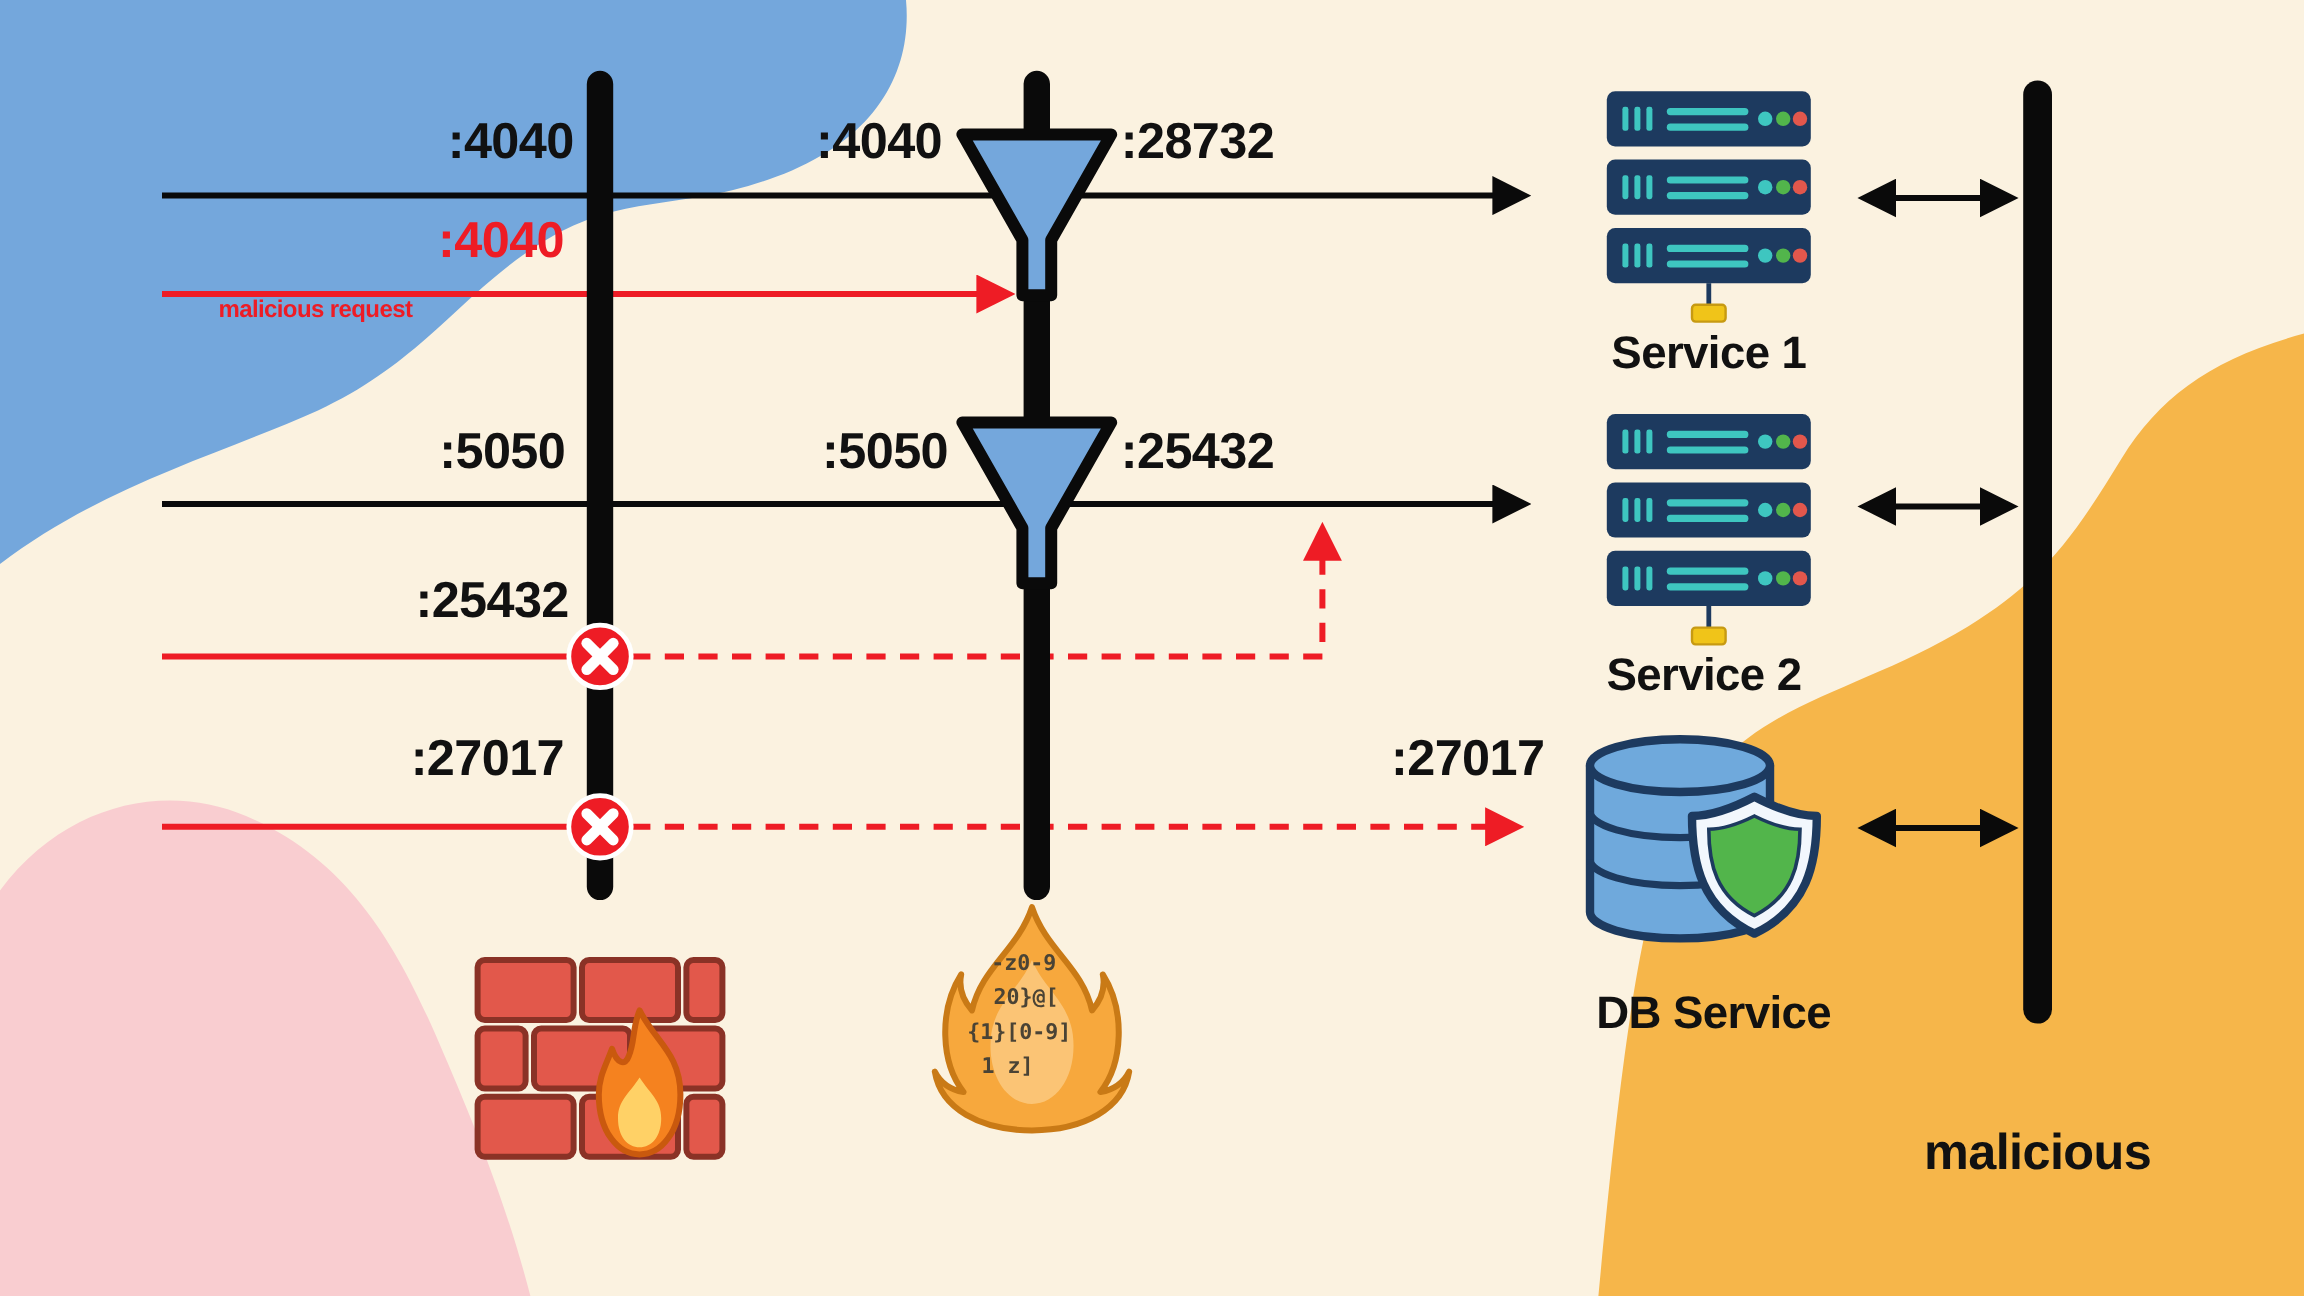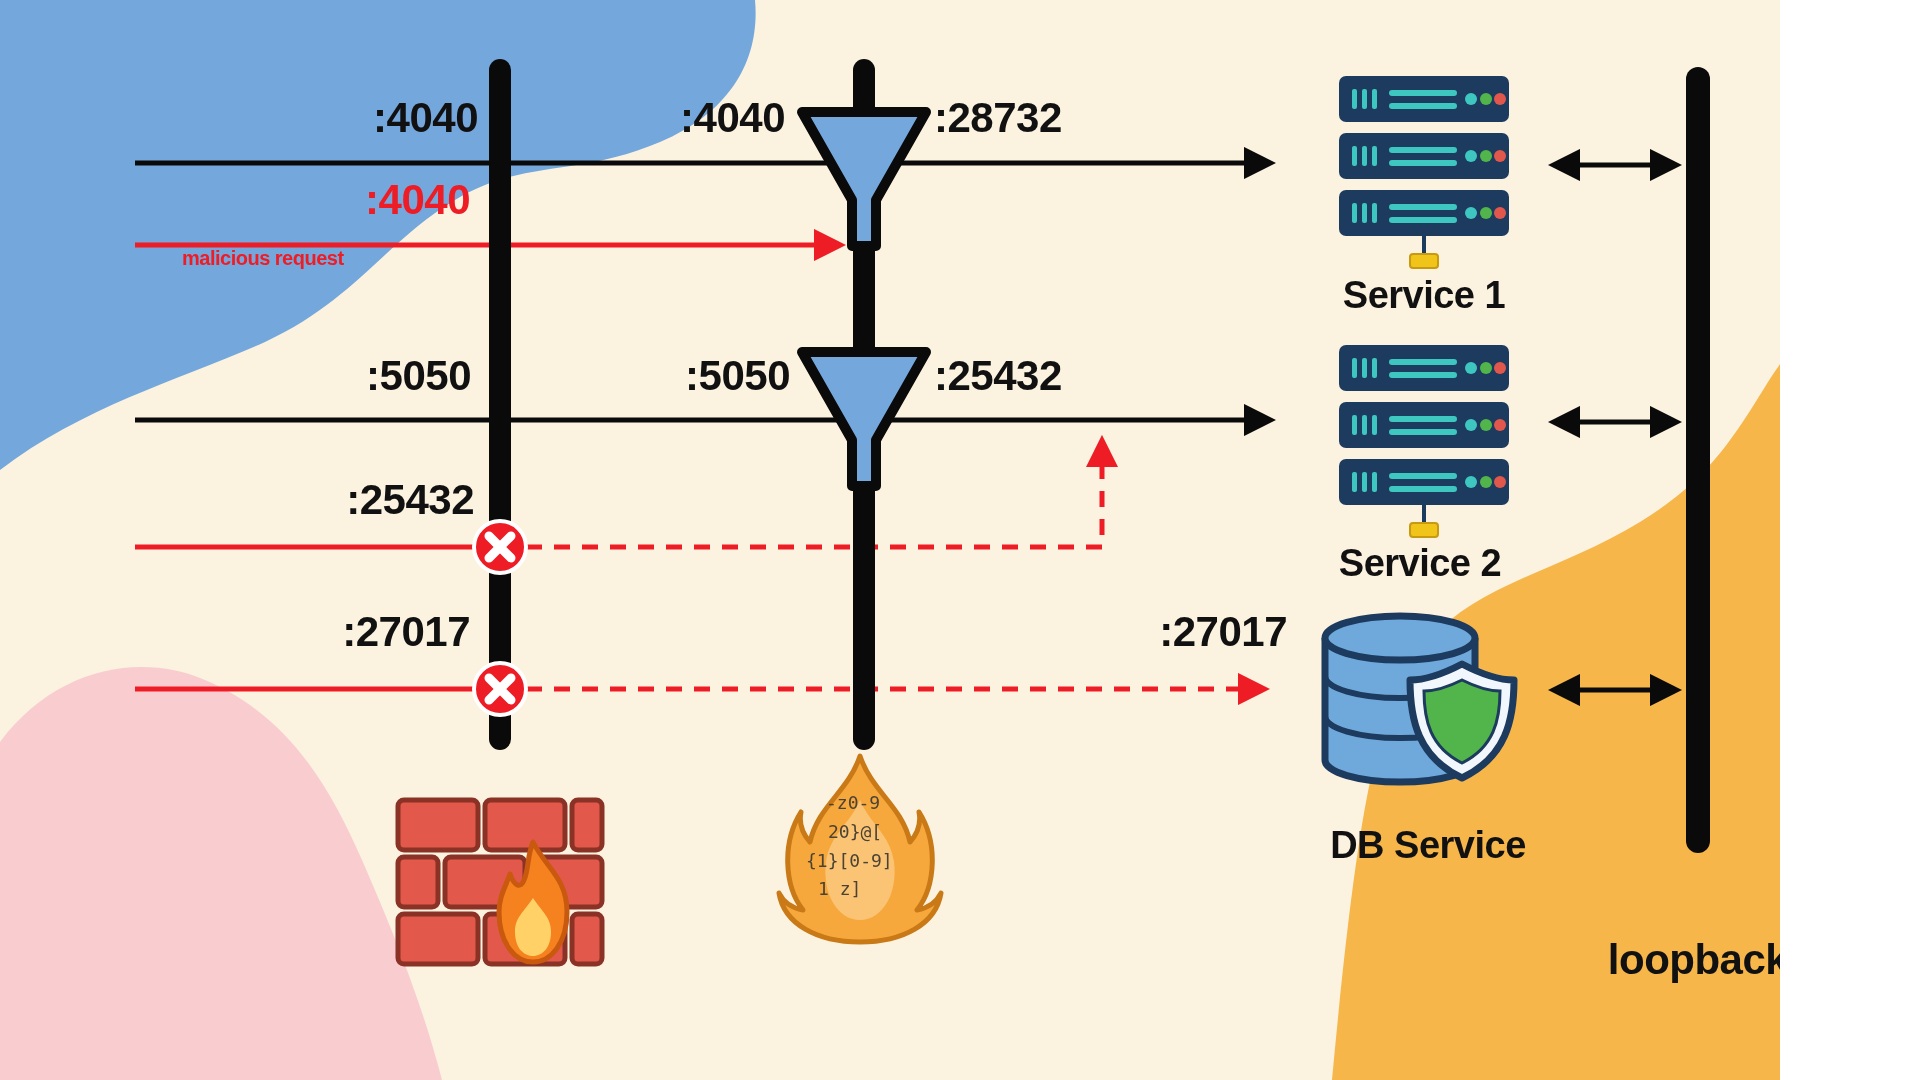--- a/index.html
+++ b/index.html
@@ -1,36 +1,36 @@
 <!DOCTYPE html>
 <html style="--danger-red: #ee1c25; --line-black: #0a0a0a; --funnel-blue: #74a7dc; --server-navy: #1d3a5f; --teal: #3ec6c0; --brick-red: #e2584b; --flame-orange: #f7a83d; --shield-green: #52b54b; --blob-blue: #74a7dc; --blob-pink: #f9cdd0; --blob-orange: #f6b64a; --background-cream: #fbf2e0;"><head>
 <meta charset="utf-8">
 <style>
   * { box-sizing: border-box; }
   html, body { margin: 0; padding: 0; }
   body { font-family: "Liberation Sans", sans-serif; }
 
   .canvas {
     position: relative;
-    width: 1780px; height: 1080px;
+    width: 1920px; height: 1080px;
     overflow: hidden;
     background: var(--background-cream, #fbf2e0);
   }
   .layer { position: absolute; left: 0; top: 0; width: 1920px; height: 1080px; }
 
   
   .lbl { position: absolute; font-weight: 700; color: #111; font-size: 42px; line-height: 1.05; white-space: nowrap; letter-spacing: -0.5px; }
   .lbl.right  { text-align: right; }
   .lbl.center { text-align: center; white-space: normal; }
   .lbl.red    { color: var(--danger-red, #ee1c25); }
   .lbl.sub    { font-size: 20px; }
   .lbl.svc    { font-size: 38px; }
   .lbl.loop   { font-size: 42px; }
   .lbl.regex  { font-size: 33px; font-style: italic; color: #f2981d; text-shadow: 0 1px 0 rgba(110,60,0,0.35); }
-  .frag { position: absolute; font-family: "DejaVu Sans Mono", monospace; font-size: 18px; font-weight: 400; color: #4a4335; }
+  .frag { position: absolute; font-family: "DejaVu Sans Mono", monospace; font-size: 18px; font-weight: 700; color: #4a4335; }
 
   
   .blob-blue   { fill: var(--blob-blue, #74a7dc); }
   .blob-pink   { fill: var(--blob-pink, #f9cdd0); }
   .blob-orange { fill: var(--blob-orange, #f6b64a); }
 
   .bar    { fill: #0a0a0a; }
   .kline  { stroke: #0a0a0a; stroke-width: 5; fill: none; }
   .rline  { stroke: var(--danger-red, #ee1c25); stroke-width: 5; fill: none; }
   .rdash  { stroke: var(--danger-red, #ee1c25); stroke-width: 5; fill: none; stroke-dasharray: 16 12; }
@@ -178,21 +178,21 @@
 
   <div class="lbl right" style="left:314px;top:478px;width:160px">:25432</div>
 
   <div class="lbl right" style="left:310px;top:610px;width:160px">:27017</div>
   <div class="lbl right" style="left:1087px;top:610px;width:200px">:27017</div>
 
   <div class="lbl center svc" style="left:1324px;top:276px;width:200px">Service 1</div>
   <div class="lbl center svc" style="left:1320px;top:544px;width:200px">Service 2</div>
   <div class="lbl center svc" style="left:1308px;top:826px;width:240px">DB Service</div>
 
-  <div class="lbl center loop" style="left:1568px;top:938px;width:260px">loopback</div>
+  <div class="lbl center loop" style="left:1568px;top:938px;width:260px">malicious</div>
 
   <div class="frag" style="left:826px;top:792px">-z0-9</div>
   <div class="frag" style="left:828px;top:821px">20}@[</div>
   <div class="frag" style="left:806px;top:850px">{1}[0-9]</div>
   <div class="frag" style="left:818px;top:878px">1  z]</div>
 
 
 </div>
 
 </body></html>

